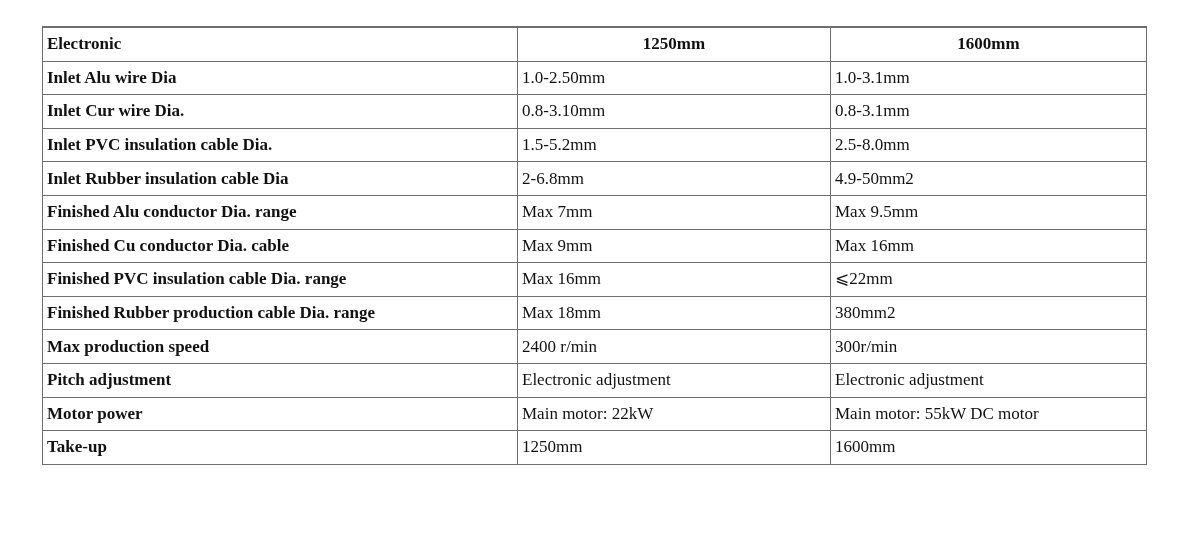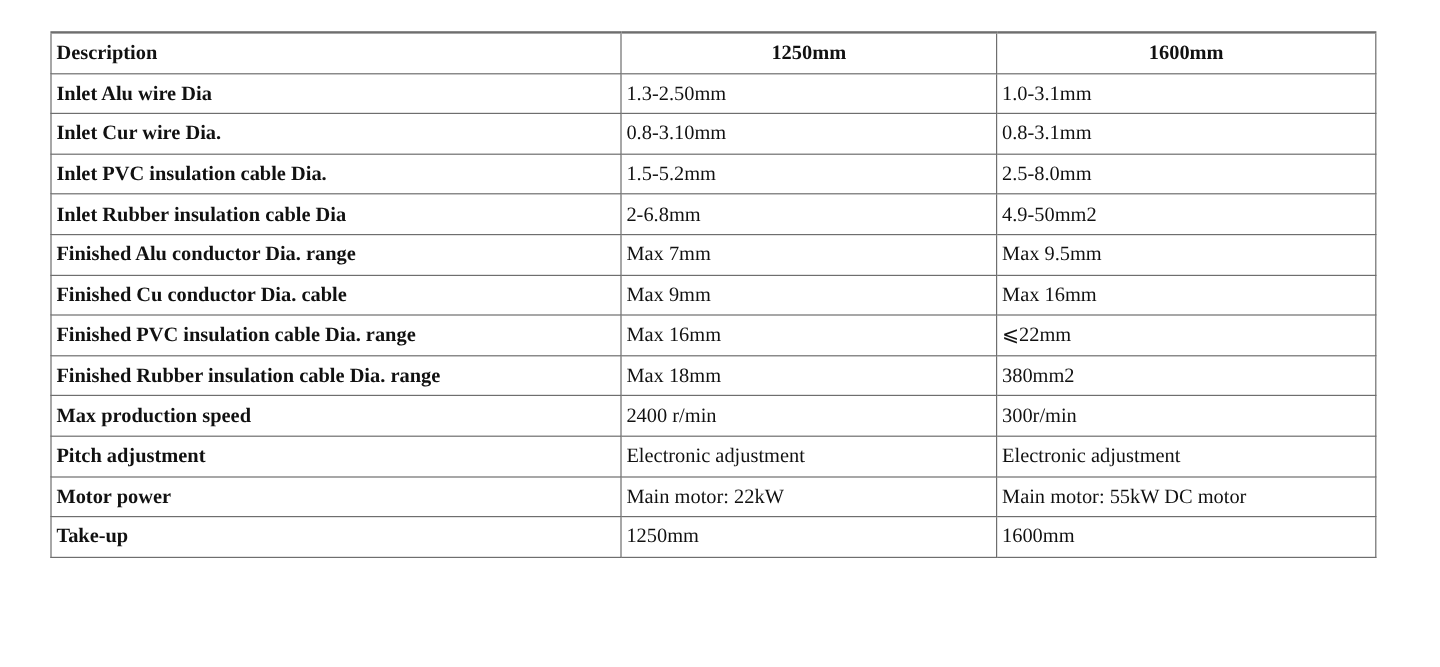--- a/index.html
+++ b/index.html
@@ -47,27 +47,27 @@
 
 <div class="wrap">
   <table class="spec">
     <colgroup>
       <col class="c-desc">
         <col class="c-a">
         <col class="c-b">
     </colgroup>
     <tbody>
       <tr>
-        <th class="left">Description</th>
+        <th class="left">Electronic</th>
         <th class="center">1250mm</th>
         <th class="center">1600mm</th>
       </tr>
       <tr>
         <td class="left">Inlet Alu wire Dia</td>
-        <td class="center">1.3-2.50mm</td>
+        <td class="center">1.0-2.50mm</td>
         <td class="center">1.0-3.1mm</td>
       </tr>
       <tr>
         <td class="left">Inlet Cur wire Dia.</td>
         <td class="center">0.8-3.10mm</td>
         <td class="center">0.8-3.1mm</td>
       </tr>
       <tr>
         <td class="left">Inlet PVC insulation cable Dia.</td>
         <td class="center">1.5-5.2mm</td>
@@ -87,21 +87,21 @@
         <td class="left">Finished Cu conductor Dia. cable</td>
         <td class="center">Max 9mm</td>
         <td class="center">Max 16mm</td>
       </tr>
       <tr>
         <td class="left">Finished PVC insulation cable Dia. range</td>
         <td class="center">Max 16mm</td>
         <td class="center">⩽22mm</td>
       </tr>
       <tr>
-        <td class="left">Finished Rubber insulation cable Dia. range</td>
+        <td class="left">Finished Rubber production cable Dia. range</td>
         <td class="center">Max 18mm</td>
         <td class="center">380mm2</td>
       </tr>
       <tr>
         <td class="left">Max production speed</td>
         <td class="center">2400 r/min</td>
         <td class="center">300r/min</td>
       </tr>
       <tr>
         <td class="left">Pitch adjustment</td>

